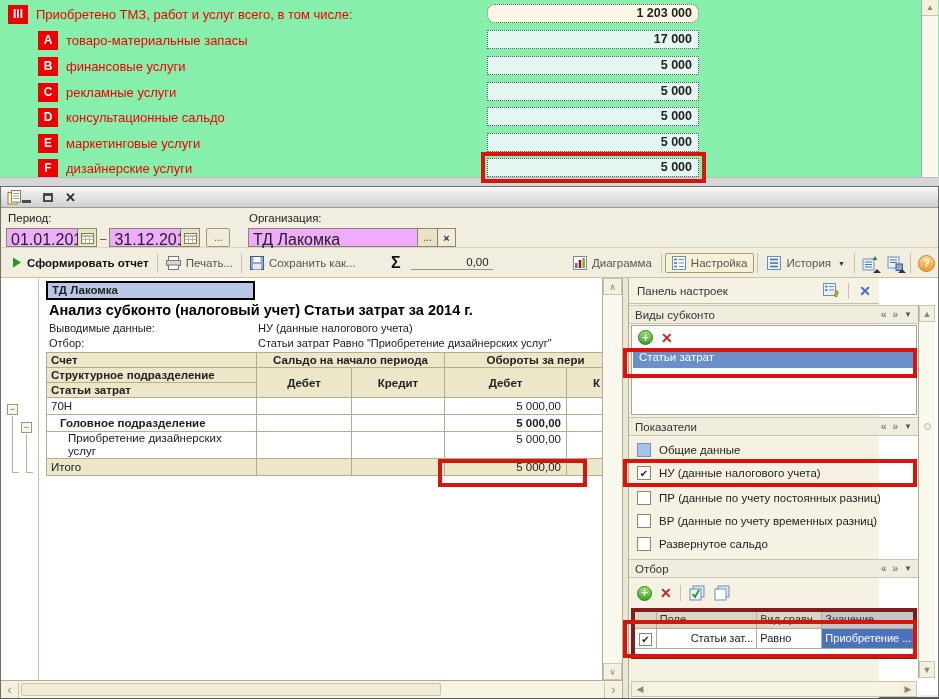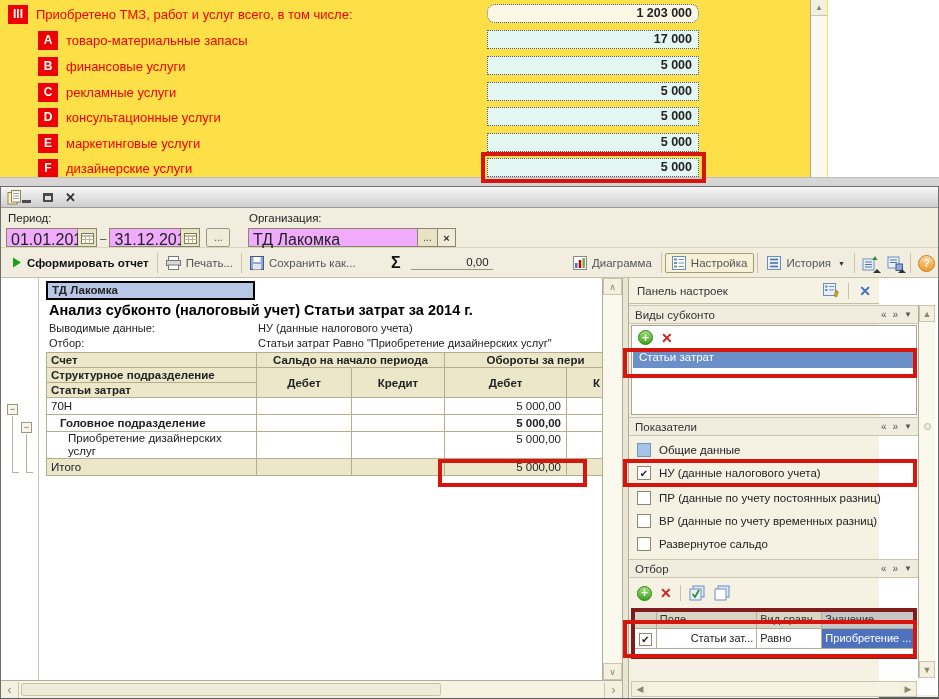--- a/index.html
+++ b/index.html
@@ -1,20 +1,20 @@
 <!DOCTYPE html>
 <html><head>
 <meta charset="utf-8">
 <style>
   * { margin:0; padding:0; box-sizing:border-box; }
   body { font-family:"Liberation Sans", sans-serif; }
   .screen { position:relative; width:939px; height:699px; background:#fff; overflow:hidden; font-size:11.5px; color:#222; }
 
   
-  .top-form { position:absolute; left:0; top:0; width:828px; height:186px; background:#fde047; }
+  .top-form { position:absolute; left:0; top:0; width:939px; height:186px; background:#86efac; }
   .gray-strip { position:absolute; left:0; top:177px; width:939px; height:9px; background:#d6d6d6; border-top:1px solid #bcbcbc; }
   .f-row { position:absolute; left:0; height:20px; display:flex; align-items:center; }
   .badge { background:#ee0000; color:#fff; font-weight:bold; font-size:12px; height:19px; min-width:20px; padding:0 3px; display:inline-flex; align-items:center; justify-content:center; }
   .f-label { color:#f20000; font-size:13px; margin-left:8px; white-space:nowrap; }
   .f-field { position:absolute; left:487px; top:0; width:212px; height:19px; border:1px dotted #555; background:#e3f6f2; font-weight:bold; font-size:12.5px; text-align:right; padding:1px 6px 0 0; }
   .f-field.cream { background:#fdf8e6;border-radius:8px; }
   .tf-scroll { position:absolute; right:1px; top:0; width:17px; height:177px; background:#fbf9ee; border-left:1px solid #a8a8a8; }
   .tf-scroll .sbtn { height:16px; border-bottom:1px solid #c9c5ae; background:#f3f0df; color:#8b8770; font-size:8px; display:flex; align-items:center; justify-content:center; }
 
   
@@ -151,21 +151,21 @@
       <span class="f-label">финансовые услуги</span>
       <div class="f-field">5 000</div>
     </div>
     <div class="f-row" style="top:82px;">
       <span class="badge" style="margin-left:38px;">C</span>
       <span class="f-label">рекламные услуги</span>
       <div class="f-field">5 000</div>
     </div>
     <div class="f-row" style="top:107px;">
       <span class="badge" style="margin-left:38px;">D</span>
-      <span class="f-label">консультационные услуги</span>
+      <span class="f-label">консультационные сальдо</span>
       <div class="f-field">5 000</div>
     </div>
     <div class="f-row" style="top:133px;">
       <span class="badge" style="margin-left:38px;">E</span>
       <span class="f-label">маркетинговые услуги</span>
       <div class="f-field">5 000</div>
     </div>
     <div class="f-row" style="top:158px;">
       <span class="badge" style="margin-left:38px;">F</span>
       <span class="f-label">дизайнерские услуги</span>

